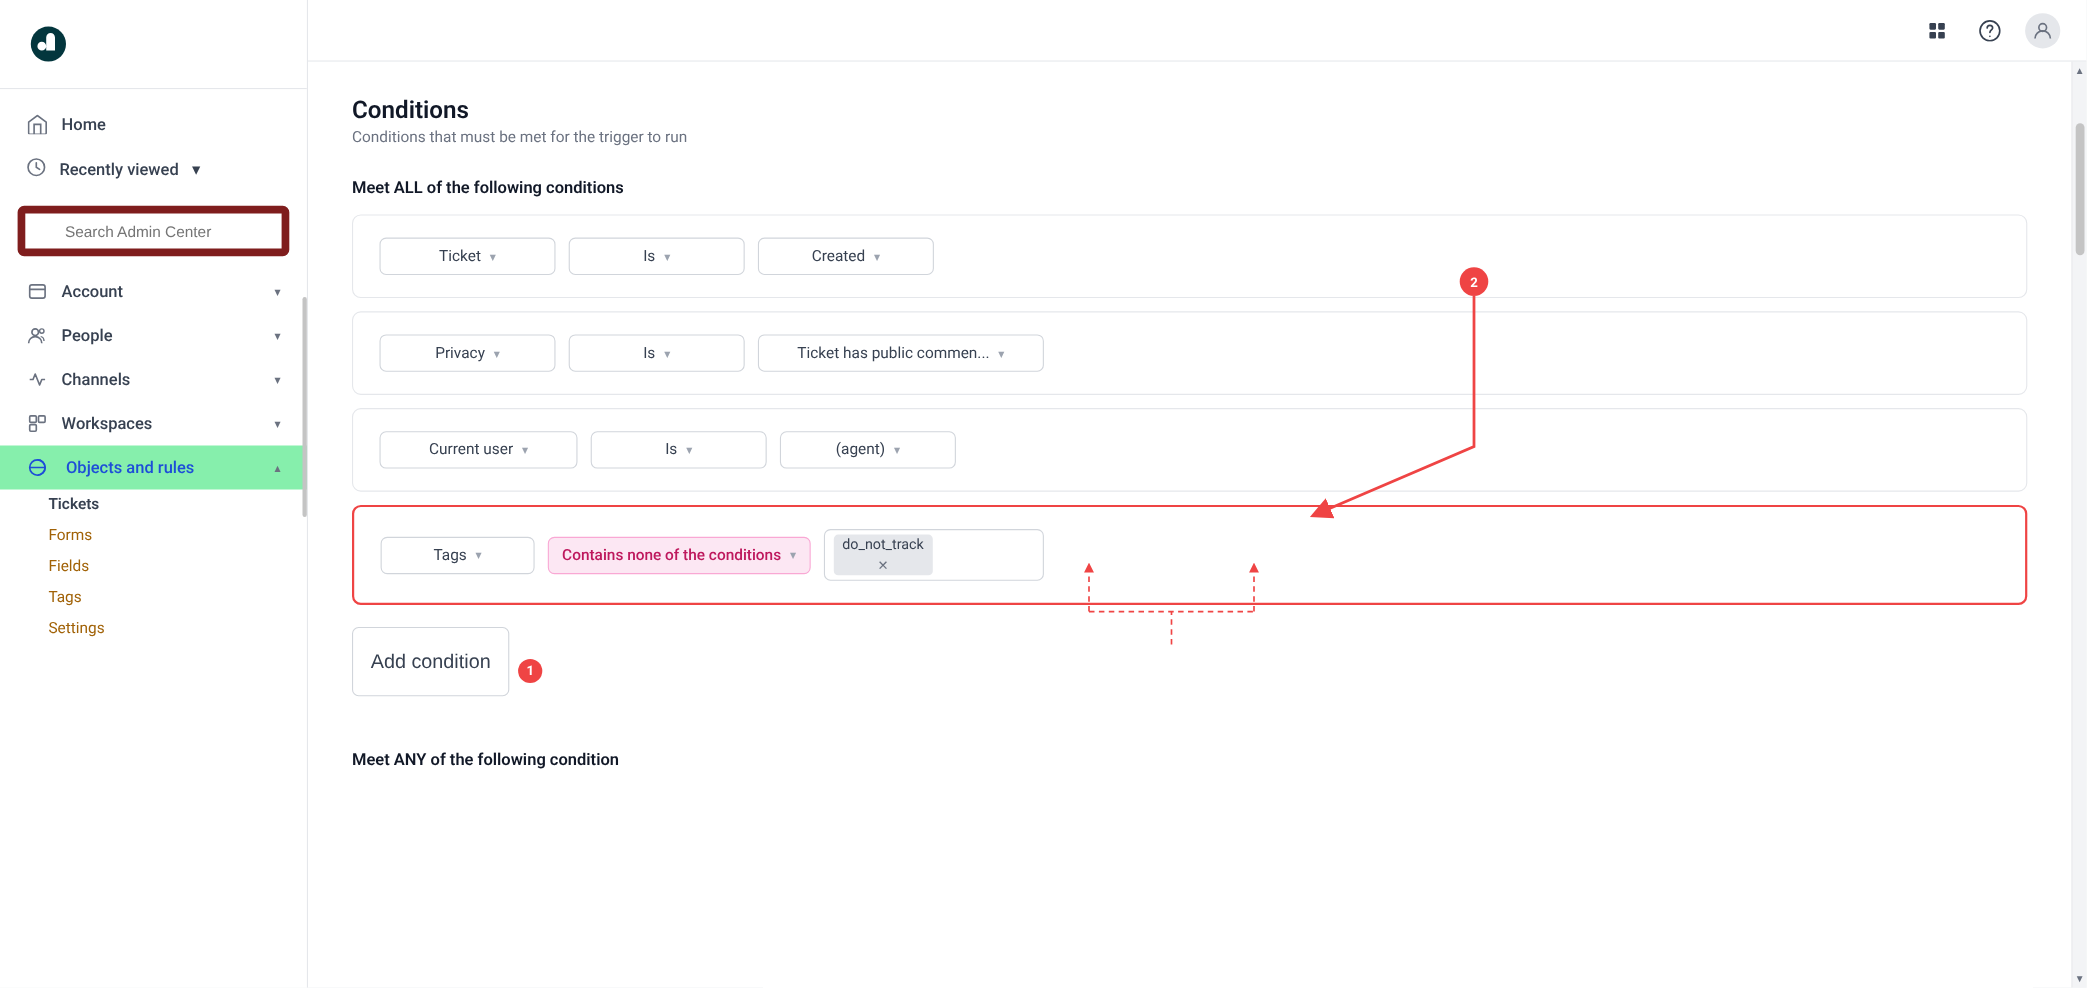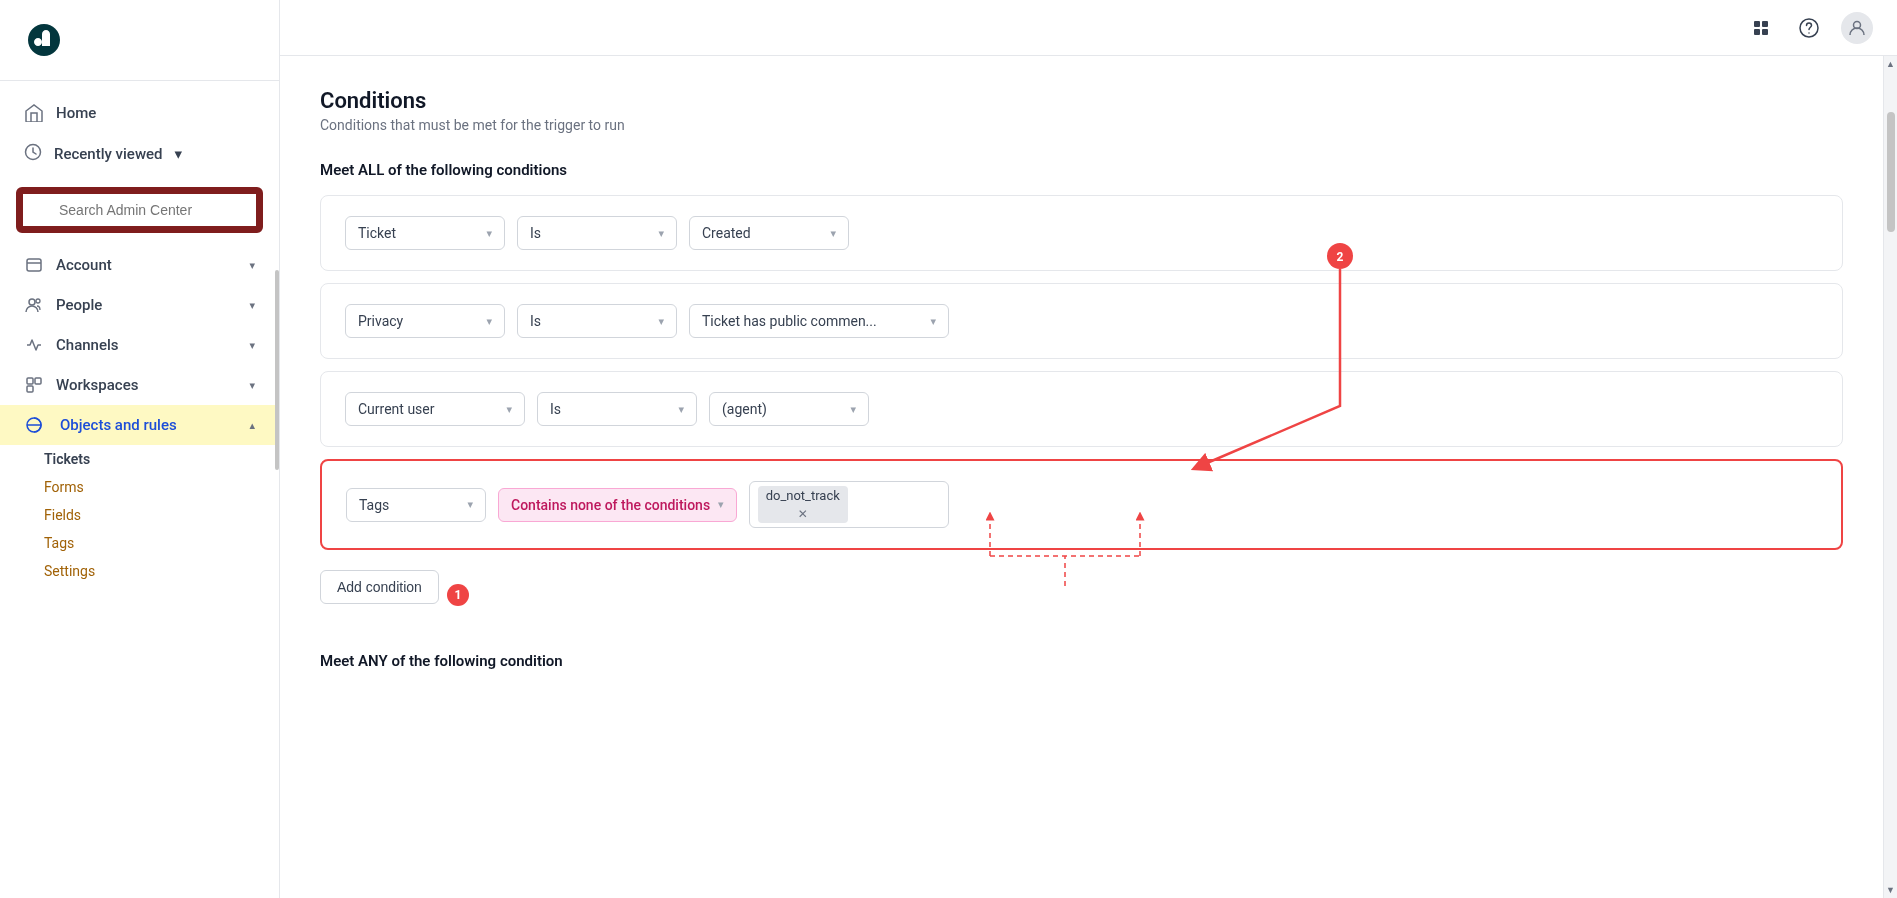--- a/index.html
+++ b/index.html
@@ -41,21 +41,21 @@
       padding: 10px 24px;
       cursor: pointer;
       color: #374151;
       font-size: 15px;
       font-weight: 500;
       gap: 12px;
       position: relative;
     }
 
     .sidebar-item.active {
-      background: #fef9c3;
+      background: #86efac;
       color: #1d4ed8;
       gap: 16px;
     }
 
     .sidebar-item .chevron {
       margin-left: auto;
       font-size: 11px;
       color: #6b7280;
     }
 
@@ -226,21 +226,21 @@
 
     .condition-row {
       display: flex;
       align-items: center;
       gap: 12px;
     }
 
     .select-field {
       display: flex;
       align-items: center;
-      justify-content: space-between;
+      justify-content: center;
       padding: 8px 12px;
       border: 1px solid #d1d5db;
       border-radius: 6px;
       background: #fff;
       cursor: pointer;
       font-size: 14px;
       color: #374151;
       min-width: 160px;
     }
 
@@ -286,26 +286,26 @@
       cursor: pointer;
       color: #6b7280;
       font-size: 12px;
     }
 
     
     .add-condition-btn {
       display: inline-flex;
       align-items: center;
       gap: 6px;
-      padding: 8px 16px;
+      padding: 20px 16px;
       border: 1px solid #d1d5db;
       border-radius: 6px;
       background: #fff;
       color: #374151;
-      font-size: 14px;
+      font-size: 18px;
       cursor: pointer;
       margin-top: 8px;
       margin-bottom: 24px;
     }
 
     
     .badge-red {
       width: 20px;
       height: 20px;
       background: #ef4444;

